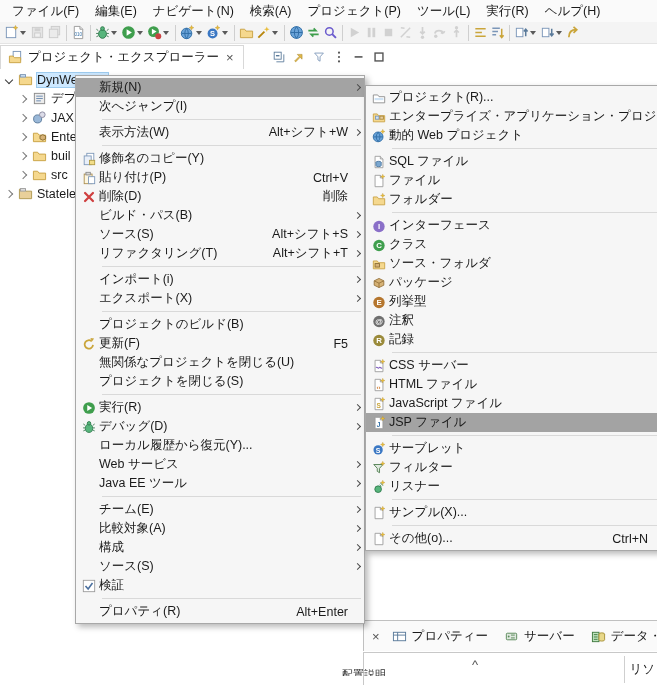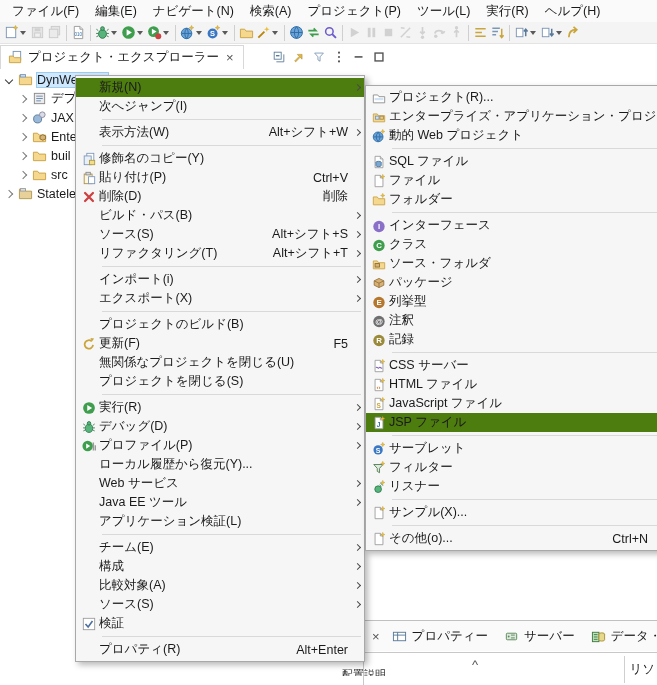--- a/index.html
+++ b/index.html
@@ -40,21 +40,21 @@
   .trow .ticon { flex:none; margin-right:4px; display:flex; }
   .trow .tlabel { white-space:nowrap; }
   .trow.selected .tlabel { background:#cde8ff; outline:1px solid #9ecbee; }
 
   
   .menu { position:absolute; background:#f6f6f6; border:1px solid #a8a8a8;
     box-shadow:3px 3px 6px rgba(0,0,0,.28); padding:2px 0; }
   #main-menu { left:75px; top:75px; width:290px; }
   #sub-menu  { left:365px; top:85px; width:300px; }
   .mi { display:flex; align-items:center; height:19px; padding-left:3px; cursor:default; }
-  .mi.hl { background:#4d7c0f; }
+  .mi.hl { background:#a3a3a3; }
   .mi .gut { width:20px; flex:none; display:flex; justify-content:center; }
   .mi .lbl { white-space:nowrap; }
   .mi .sc  { margin-left:auto; white-space:nowrap; padding-right:3px; }
   .mi .arr { width:13px; flex:none; display:flex; justify-content:center; margin-left:auto; }
   .mi .sc + .arr { margin-left:0; }
   .mi .arr .chev { margin:0; width:5px; height:5px; border-color:#4a4a4a; }
   .msep { height:1px; background:#d9d9d9; margin:3px 3px 3px 26px; }
 
   
   #br-panel { position:absolute; left:363px; top:505px; width:294px; height:116px;
@@ -655,76 +655,56 @@
             <circle cx="8" cy="3.8" r="2" fill="#57b57c" stroke="#2f7a4d"></circle>
           </svg>
         </span>
       </span>
       <span class="lbl">デバッグ(D)</span>
       <span class="arr">
         <span class="chev right"></span>
       </span>
     </div>
     <div class="mi">
-      <span class="gut">
-        <span style="display: flex;">
-          <svg viewBox="0 0 16 16" width="14" height="14">
-            <circle cx="6.5" cy="8" r="6" fill="#3f9e4d"></circle>
-            <path d="M4.8 5v6l4.6-3z" fill="#fff"></path>
-            <path d="M13 4v9M15.2 7v6" stroke="#9a9a9a" stroke-width="1.6"></path>
-          </svg>
-        </span>
-      </span>
-      <span class="lbl">プロファイル(P)</span>
-      <span class="arr">
-        <span class="chev right"></span>
-      </span>
-    </div>
-    <div class="mi">
       <span class="gut"></span>
       <span class="lbl">ローカル履歴から復元(Y)...</span>
       <span class="arr"></span>
     </div>
     <div class="mi">
       <span class="gut"></span>
       <span class="lbl">Web サービス</span>
       <span class="arr">
         <span class="chev right"></span>
       </span>
     </div>
     <div class="mi">
       <span class="gut"></span>
       <span class="lbl">Java EE ツール</span>
       <span class="arr">
         <span class="chev right"></span>
       </span>
     </div>
-    <div class="mi">
-      <span class="gut"></span>
-      <span class="lbl">アプリケーション検証(L)</span>
-      <span class="arr"></span>
-    </div>
     <div class="msep"></div>
     <div class="mi">
       <span class="gut"></span>
       <span class="lbl">チーム(E)</span>
       <span class="arr">
         <span class="chev right"></span>
       </span>
     </div>
     <div class="mi">
       <span class="gut"></span>
+      <span class="lbl">比較対象(A)</span>
+      <span class="arr">
+        <span class="chev right"></span>
+      </span>
+    </div>
+    <div class="mi">
+      <span class="gut"></span>
       <span class="lbl">構成</span>
-      <span class="arr">
-        <span class="chev right"></span>
-      </span>
-    </div>
-    <div class="mi">
-      <span class="gut"></span>
-      <span class="lbl">比較対象(A)</span>
       <span class="arr">
         <span class="chev right"></span>
       </span>
     </div>
     <div class="mi">
       <span class="gut"></span>
       <span class="lbl">ソース(S)</span>
       <span class="arr">
         <span class="chev right"></span>
       </span>

